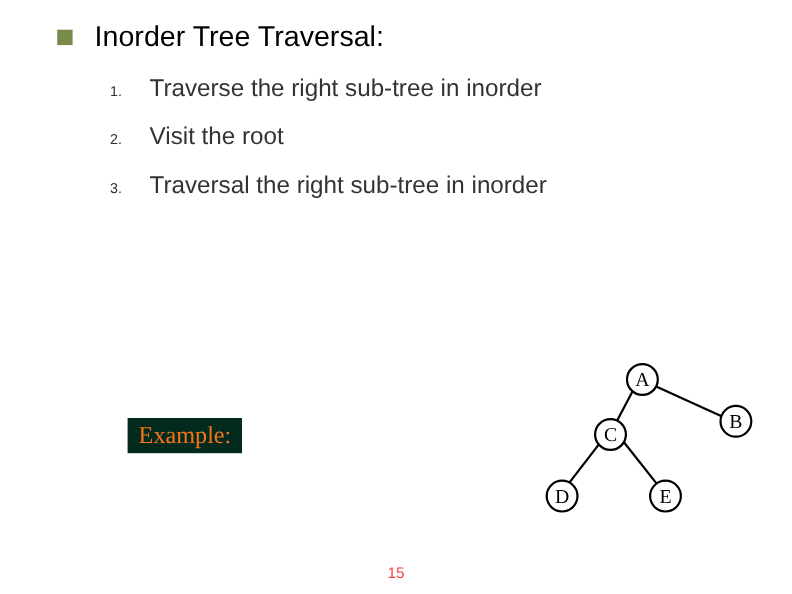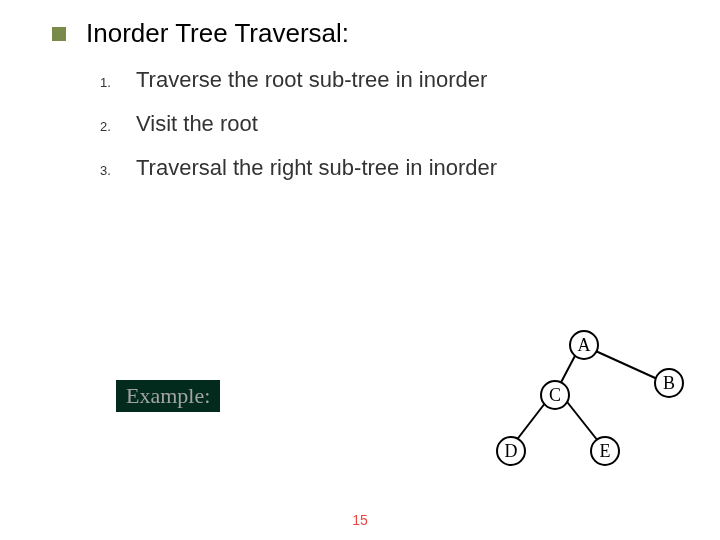--- a/index.html
+++ b/index.html
@@ -58,21 +58,21 @@
   }
   .list-text {
     font-size: 22px;
     color: #333;
   }
   .example-box {
     position: absolute;
     left: 116px;
     top: 380px;
     background: #022b1e;
-    color: #a3a3a3;
+    color: #f97316;
     font-family: "Times New Roman", serif;
     font-size: 22px;
     padding: 3px 10px;
   }
   .result-text {
     position: absolute;
     left: 122px;
     top: 440px;
     font-family: "Times New Roman", serif;
     font-size: 24px;
@@ -115,21 +115,21 @@
 <div class="slide">
 
   <div class="section-row">
     <span class="bullet"></span>
     <span class="section-text">Inorder Tree Traversal:</span>
   </div>
 
   <div class="list">
     <div class="list-item">
       <span class="list-num">1.</span>
-      <span class="list-text">Traverse the root sub-tree in inorder</span>
+      <span class="list-text">Traverse the right sub-tree in inorder</span>
     </div>
     <div class="list-item">
       <span class="list-num">2.</span>
       <span class="list-text">Visit the root</span>
     </div>
     <div class="list-item">
       <span class="list-num">3.</span>
       <span class="list-text">Traversal the right sub-tree in inorder</span>
     </div>
   </div>

